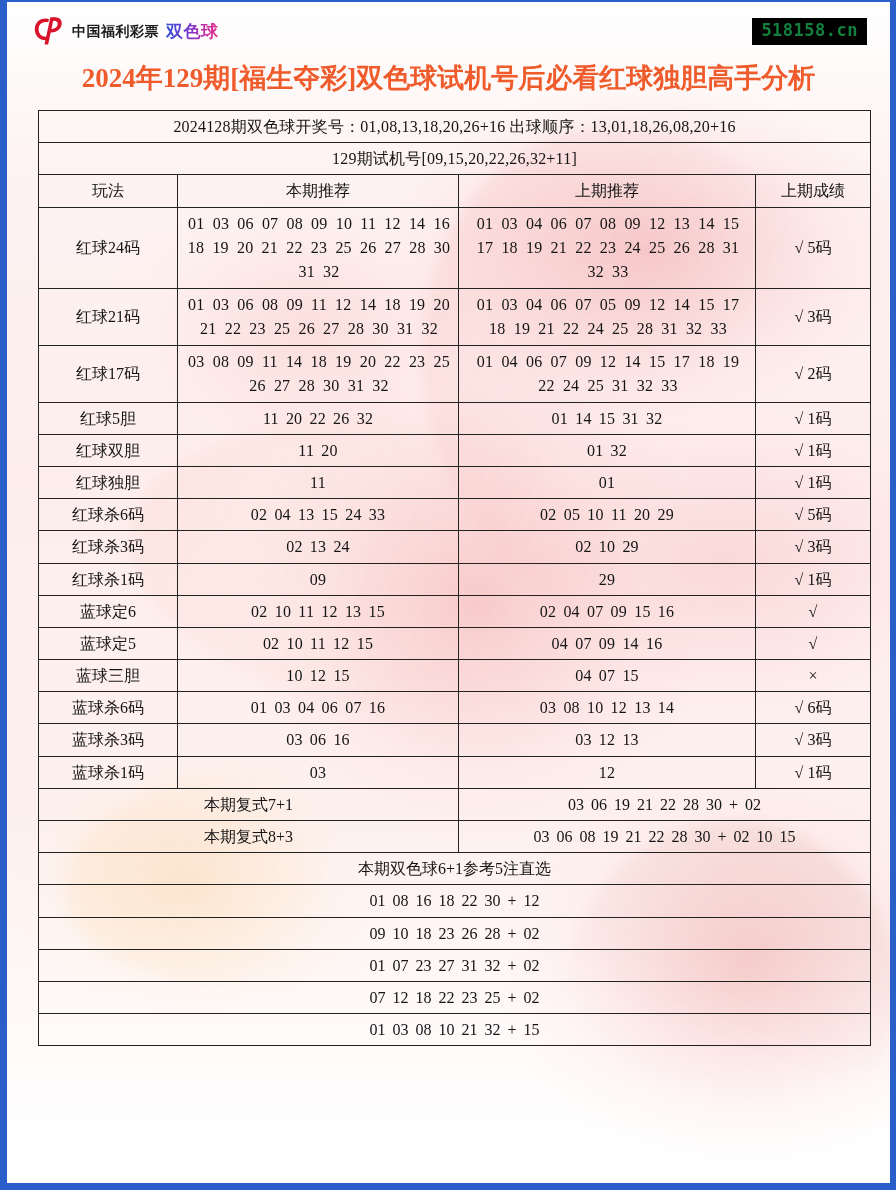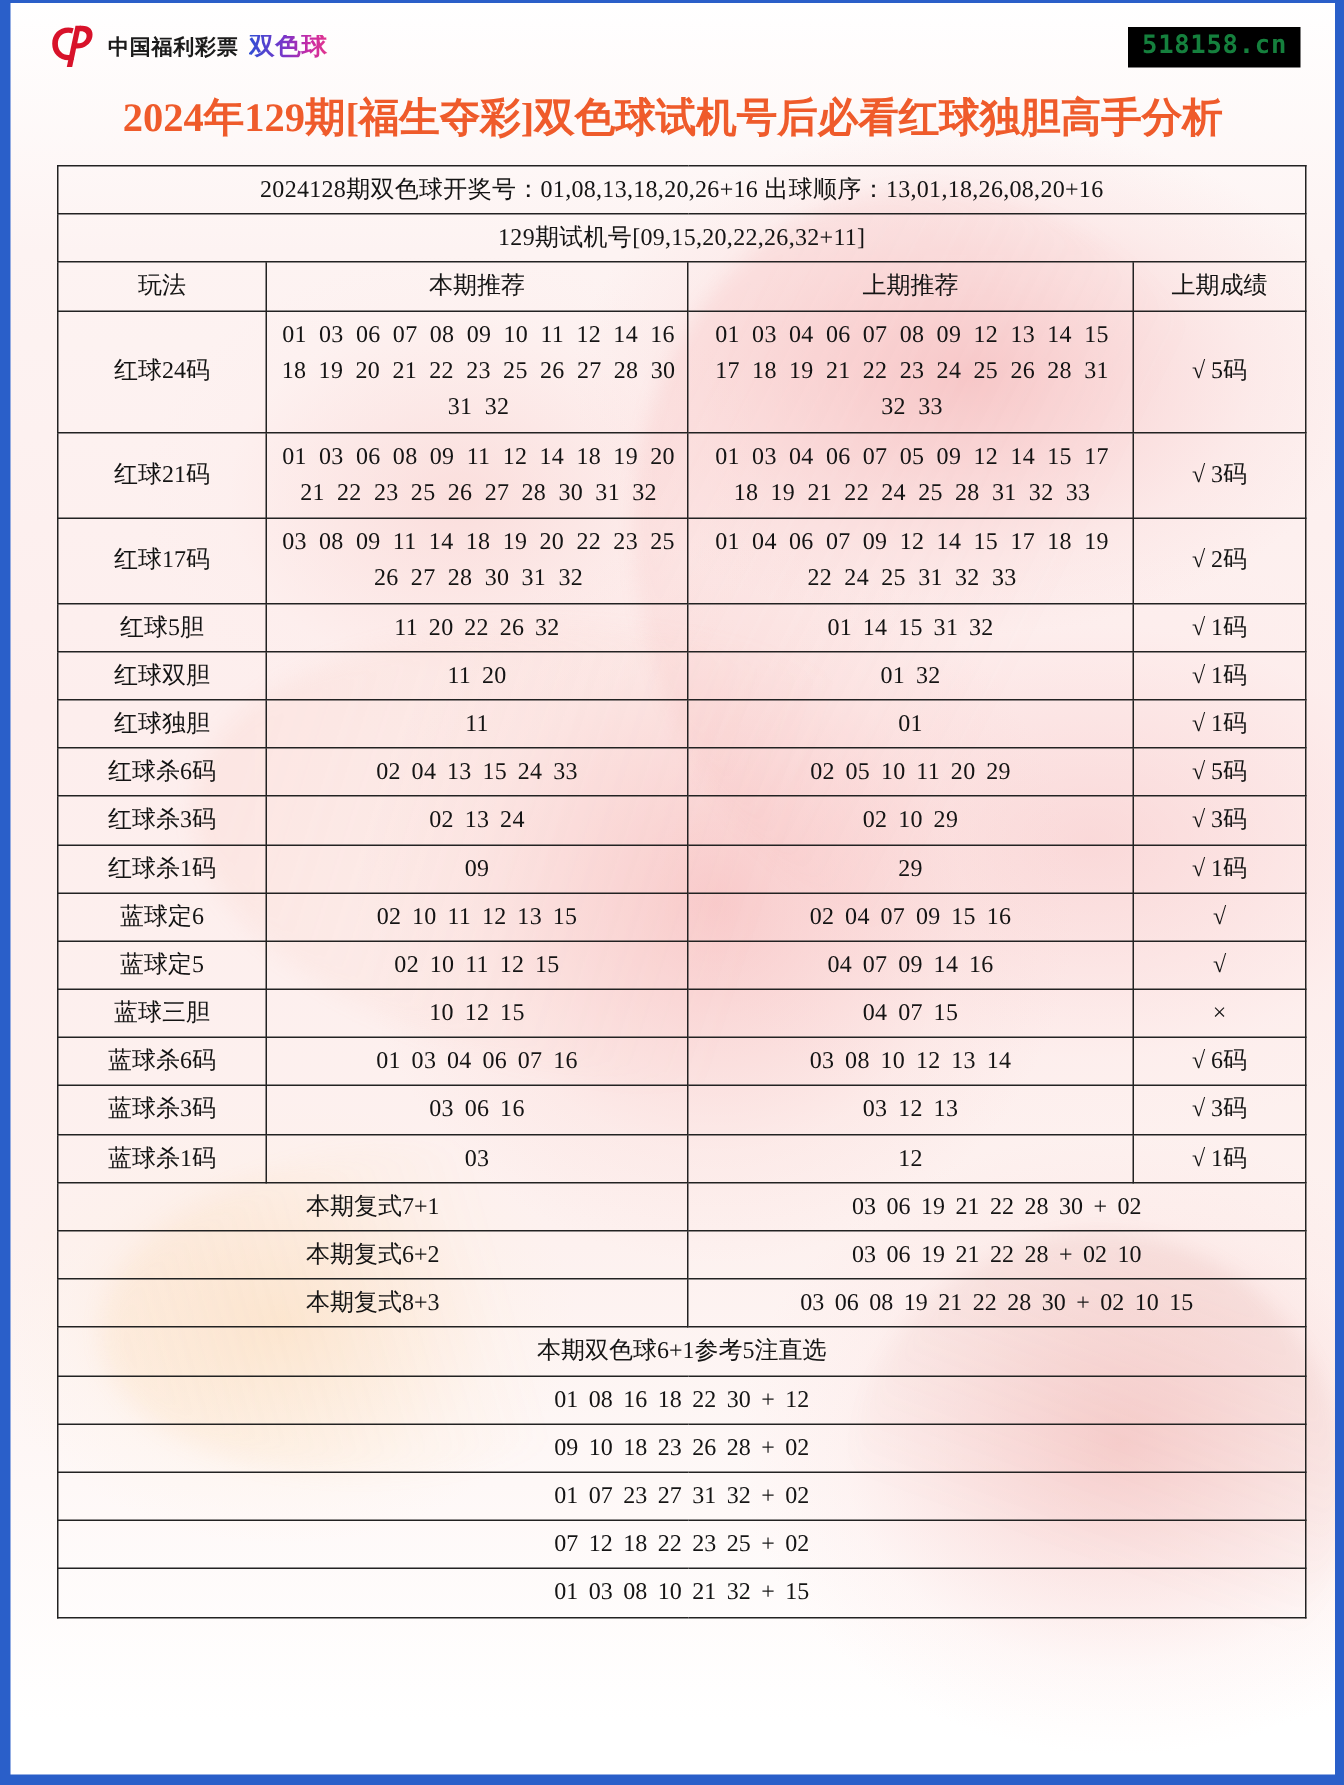--- a/index.html
+++ b/index.html
@@ -333,24 +333,20 @@
             <td class="nums">12</td>
             <td class="result">√ 1码</td>
           </tr>
         </tbody>
       <tbody id="fushi-body">
           <tr>
             <td class="fushi-label" colspan="2">本期复式7+1</td>
             <td class="fushi-val" colspan="2">03 06 19 21 22 28 30 + 02</td>
           </tr>
           <tr>
-            <td class="fushi-label" colspan="2">本期复式6+2</td>
-            <td class="fushi-val" colspan="2">03 06 19 21 22 28 + 02 10</td>
-          </tr>
-          <tr>
             <td class="fushi-label" colspan="2">本期复式8+3</td>
             <td class="fushi-val" colspan="2">03 06 08 19 21 22 28 30 + 02 10 15</td>
           </tr>
         </tbody>
       <tbody>
         <tr>
           <td class="section-title" colspan="4">本期双色球6+1参考5注直选</td>
         </tr>
       </tbody>
       <tbody id="picks-body">

